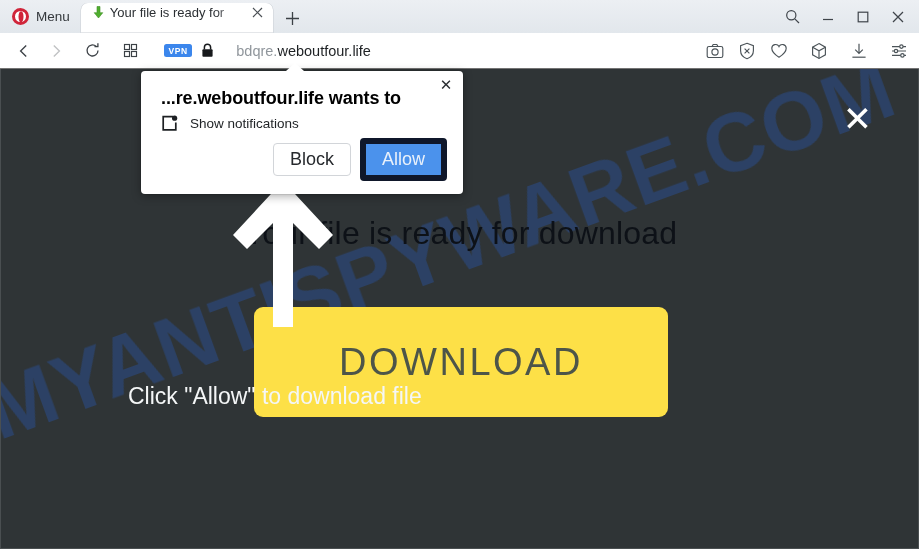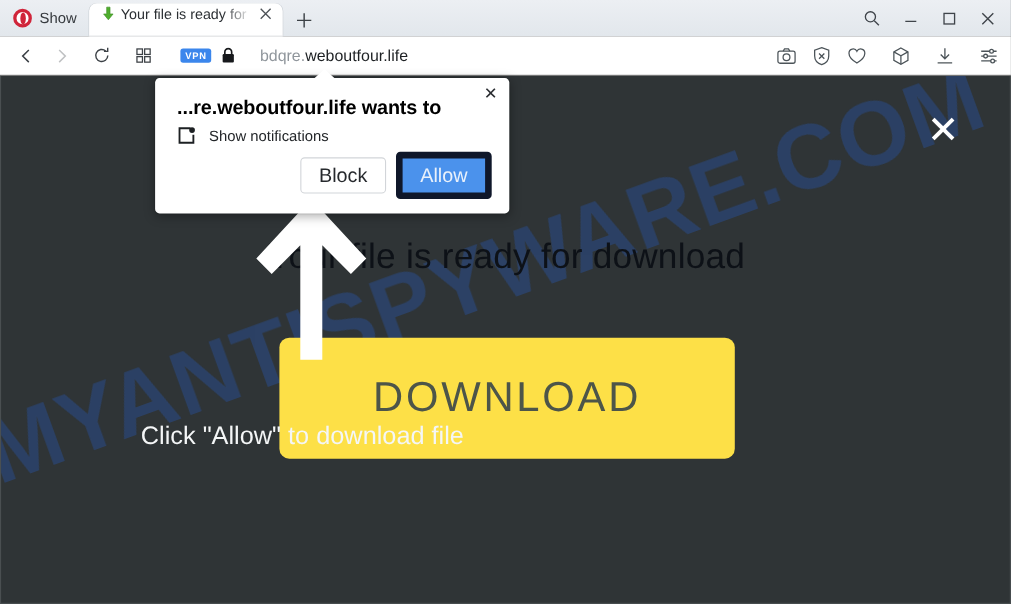--- a/index.html
+++ b/index.html
@@ -27,21 +27,21 @@
   }
   .opera-logo::after {
     content: ""; position: absolute; left: 50%; top: 50%;
     transform: translate(-50%,-50%);
     width: 5px; height: 11.5px; border-radius: 50%; background: #d0253a;
   }
   .menu-label { font-size: 13.5px; color: #35393d; }
 
   .tab {
     display: flex; align-items: center; gap: 4px;
-    height: 30px; width: 176px; padding: 0 6px 12px 10px;
+    height: 30px; width: 192px; padding: 0 6px 12px 10px;
     background: #fff; border-radius: 7px 7px 0 0;
     box-shadow: 0 -0.5px 0 #c9ced4 inset, 0.5px 0 0 #c9ced4, -0.5px 0 0 #c9ced4;
     position: relative;
   }
   .tab-fav { width: 15px; height: 15px; flex: 0 0 auto; position: relative; }
   .tab-fav svg { display: block; }
   .tab-title {
     font-size: 13px; color: #2b2f33; white-space: nowrap; overflow: hidden;
     flex: 1 1 auto;
     -webkit-mask-image: linear-gradient(90deg,#000 78%,transparent 100%);
@@ -174,21 +174,21 @@
 </style>
 </head>
 <body>
 
 <div id="app">
 
   <div class="tabstrip">
 
     <div class="menu-btn">
       <div class="opera-logo"></div>
-      <span class="menu-label">Show</span>
+      <span class="menu-label">Menu</span>
     </div>
 
     <div class="tab">
       <span class="tab-fav">
         <svg width="15" height="15" viewBox="0 0 15 15">
           <path d="M6 1.5h3v6.2h2.8L7.5 13 3.2 7.7H6z" fill="#4fae2e"></path>
           <path d="M6 1.5h3v6.2h2.8L7.5 13 3.2 7.7H6z" fill="none" stroke="#3f8f25" stroke-width="0.6"></path>
         </svg>
       </span>
       <span class="tab-title">Your file is ready for</span>

